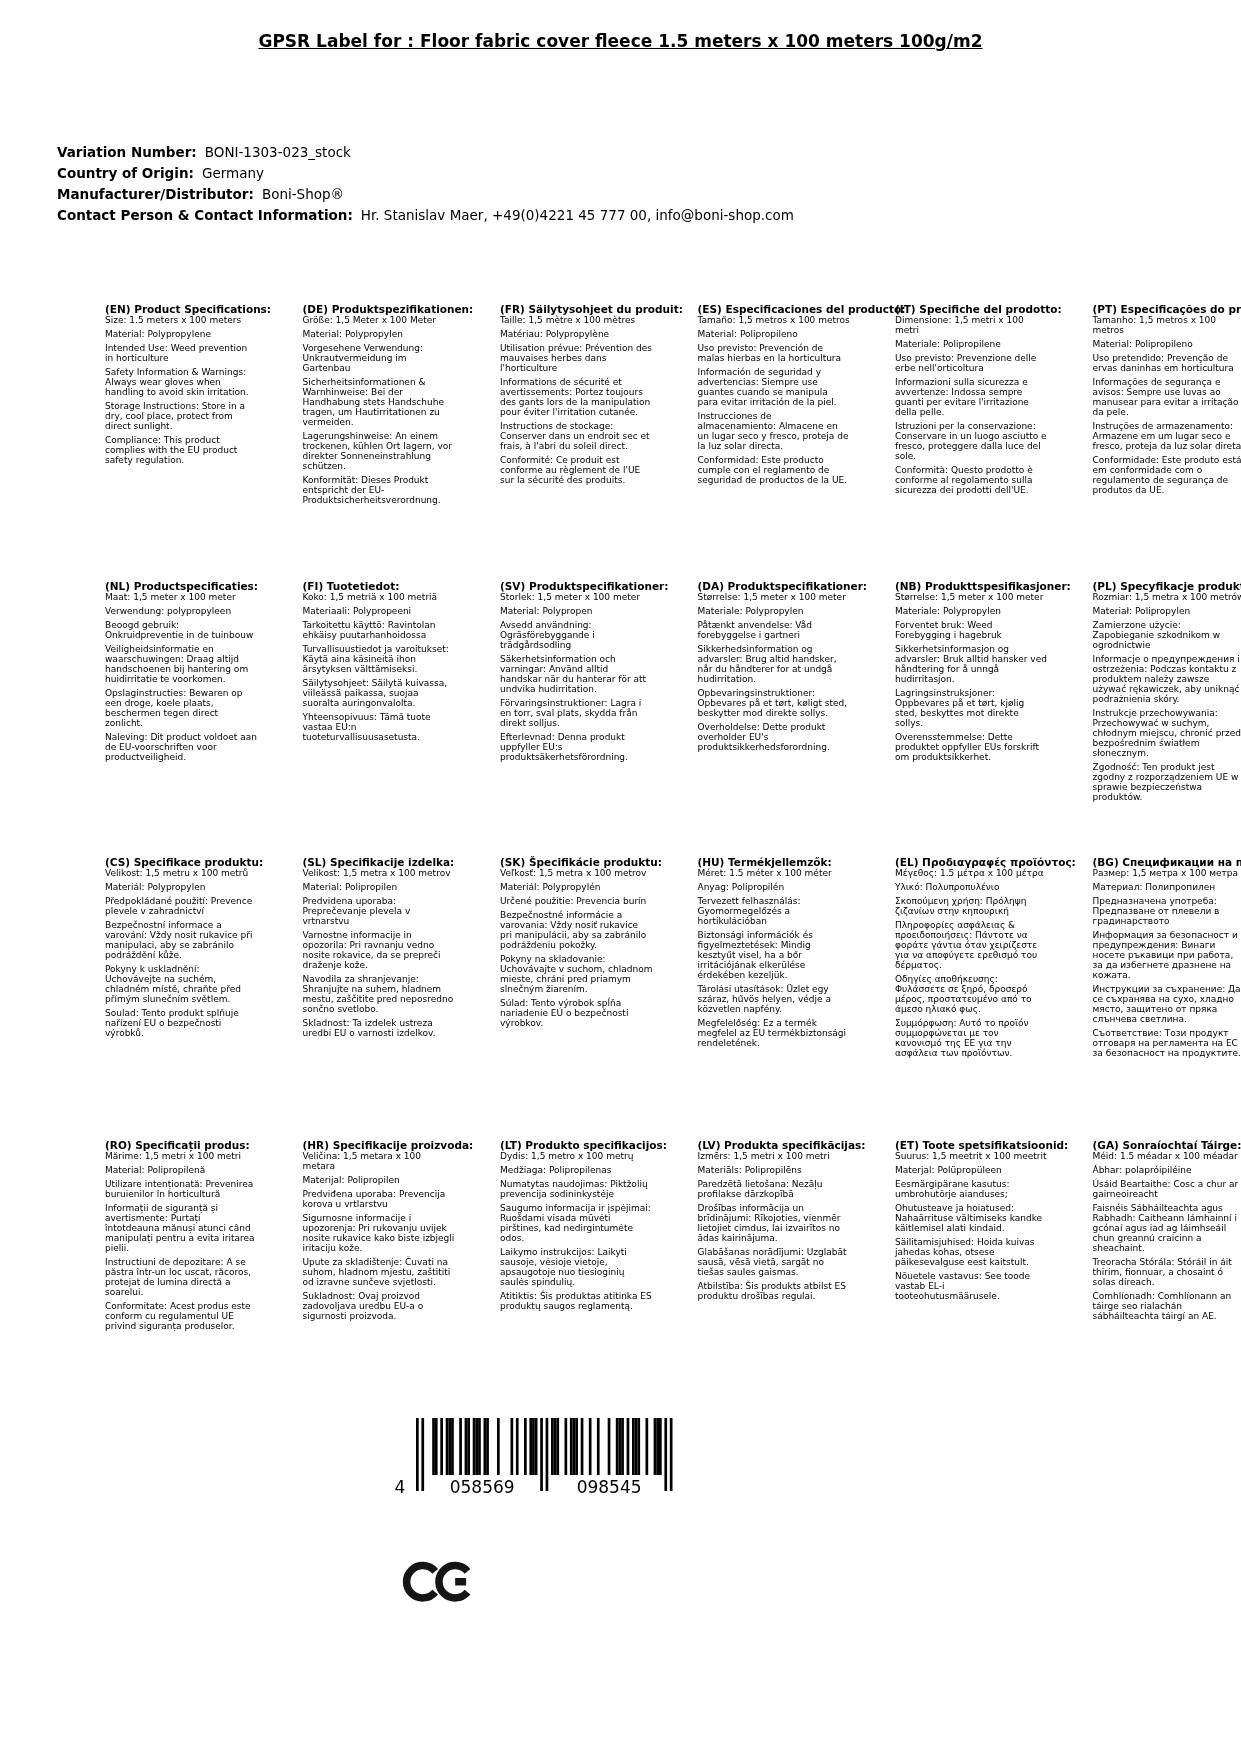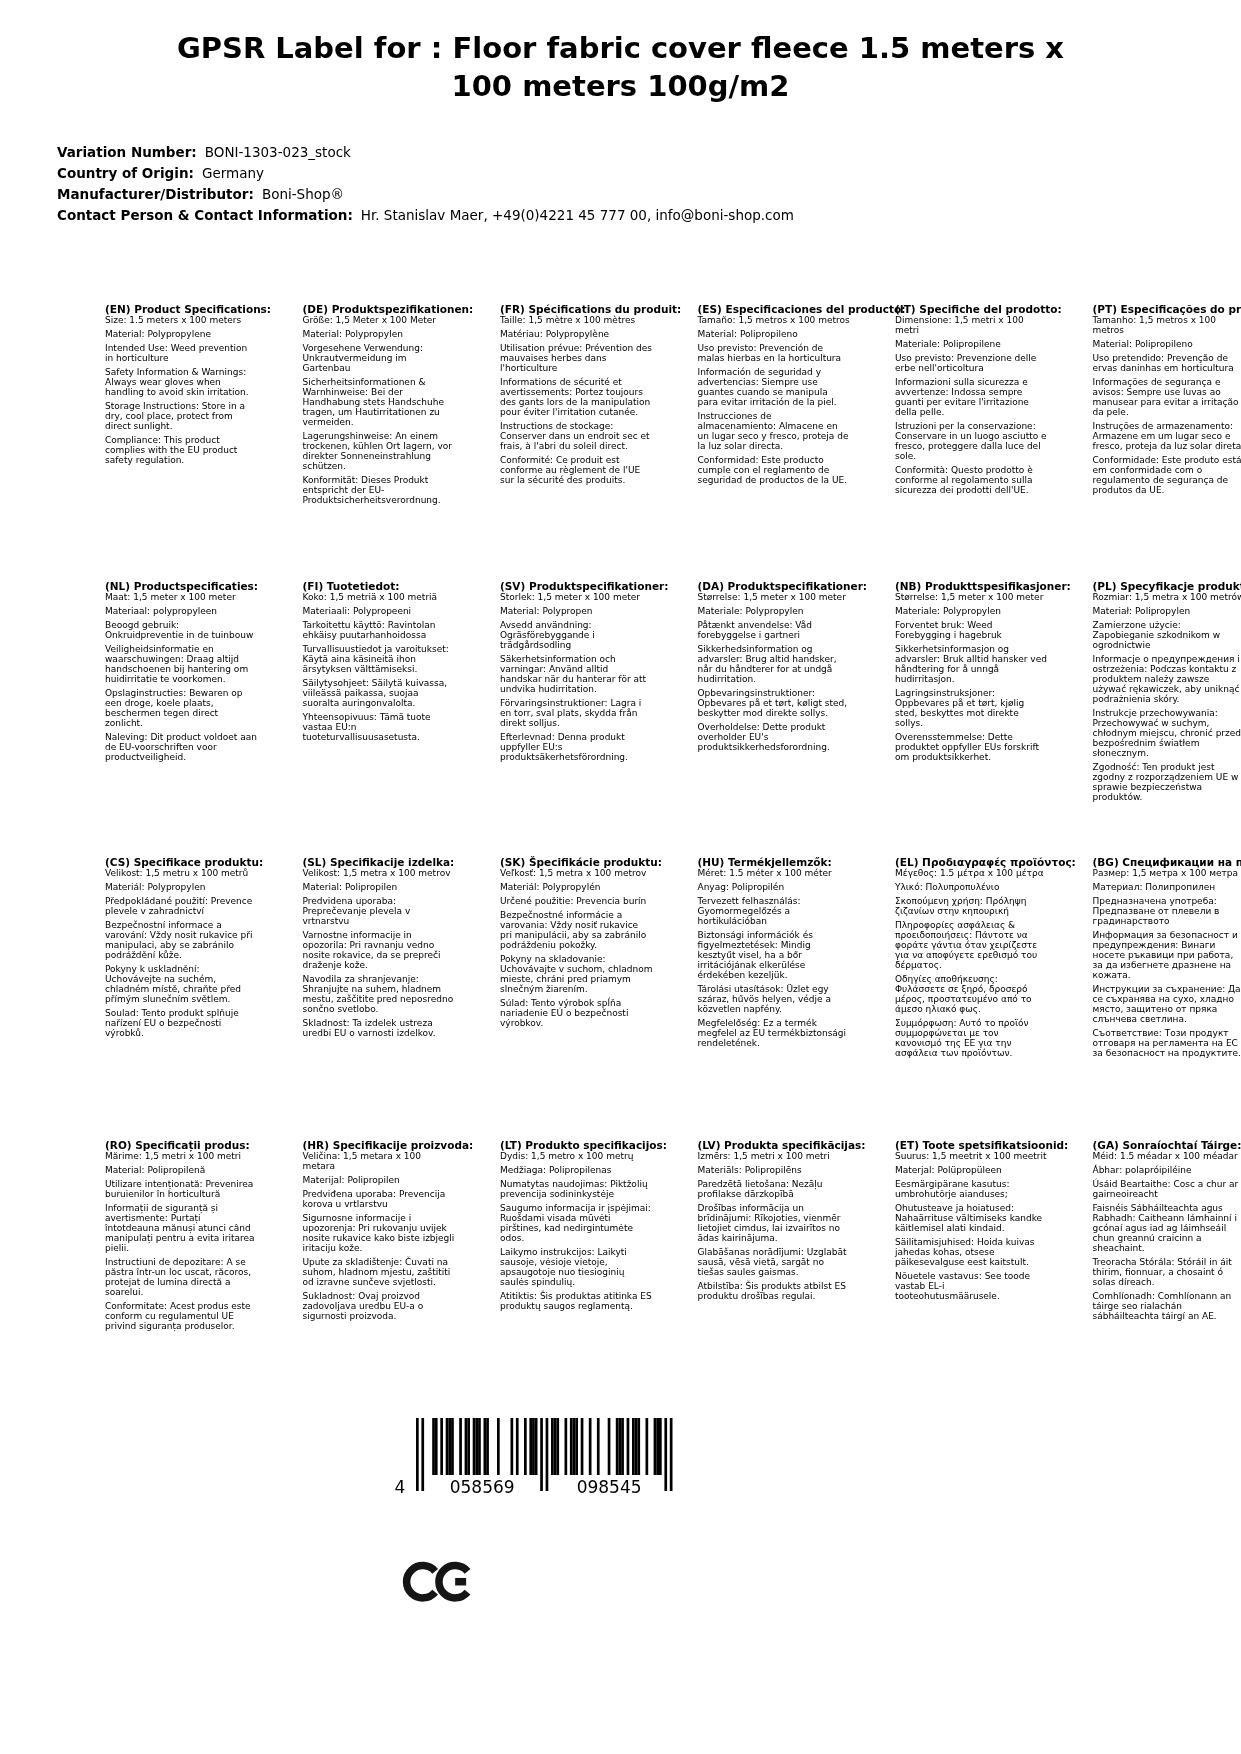--- a/index.html
+++ b/index.html
@@ -2,21 +2,21 @@
 <html><head>
 <meta charset="utf-8">
 <style>
   html,body{margin:0;padding:0;background:#ffffff;}
   .page{
     position:relative;width:1241px;height:1754px;background:#fff;color:#000;
     font-family:"DejaVu Sans",sans-serif;overflow:hidden;
   }
   .title{
     position:absolute;top:30px;left:150px;right:150px;margin:0;
-    text-align:center;font-size:29px;font-weight:bold;line-height:1.3;
+    text-align:center;font-size:17px;font-weight:bold;line-height:1.3;text-decoration:underline;
   }
   .info{position:absolute;top:142px;left:57px;right:40px;font-size:13.5px;line-height:21px;}
   .info-row{white-space:nowrap;}
   .info-label{font-weight:bold;}
   .info-value{padding-left:8px;}
   .grid{
     position:absolute;top:303px;left:57px;
     display:grid;grid-template-columns:repeat(6,197.5px);
     grid-template-rows:277px 276px 283px auto;
     margin-left:48px;
@@ -60,21 +60,21 @@
       <div class="spec-items">
           <p class="spec-item">Größe: 1,5 Meter x 100 Meter</p>
           <p class="spec-item">Material: Polypropylen</p>
           <p class="spec-item">Vorgesehene Verwendung: Unkrautvermeidung im Gartenbau</p>
           <p class="spec-item">Sicherheitsinformationen &amp; Warnhinweise: Bei der Handhabung stets Handschuhe tragen, um Hautirritationen zu vermeiden.</p>
           <p class="spec-item">Lagerungshinweise: An einem trockenen, kühlen Ort lagern, vor direkter Sonneneinstrahlung schützen.</p>
           <p class="spec-item">Konformität: Dieses Produkt entspricht der EU-Produktsicherheitsverordnung.</p>
         </div>
     </div>
       <div class="spec-block">
-      <p class="spec-header">(FR) Spécifications du produit:</p>
+      <p class="spec-header">(FR) Säilytysohjeet du produit:</p>
       <div class="spec-items">
           <p class="spec-item">Taille: 1,5 mètre x 100 mètres</p>
           <p class="spec-item">Matériau: Polypropylène</p>
           <p class="spec-item">Utilisation prévue: Prévention des mauvaises herbes dans l'horticulture</p>
           <p class="spec-item">Informations de sécurité et avertissements: Portez toujours des gants lors de la manipulation pour éviter l'irritation cutanée.</p>
           <p class="spec-item">Instructions de stockage: Conserver dans un endroit sec et frais, à l'abri du soleil direct.</p>
           <p class="spec-item">Conformité: Ce produit est conforme au règlement de l'UE sur la sécurité des produits.</p>
         </div>
     </div>
       <div class="spec-block">
@@ -107,21 +107,21 @@
           <p class="spec-item">Uso pretendido: Prevenção de ervas daninhas em horticultura</p>
           <p class="spec-item">Informações de segurança e avisos: Sempre use luvas ao manusear para evitar a irritação da pele.</p>
           <p class="spec-item">Instruções de armazenamento: Armazene em um lugar seco e fresco, proteja da luz solar direta.</p>
           <p class="spec-item">Conformidade: Este produto está em conformidade com o regulamento de segurança de produtos da UE.</p>
         </div>
     </div>
       <div class="spec-block">
       <p class="spec-header">(NL) Productspecificaties:</p>
       <div class="spec-items">
           <p class="spec-item">Maat: 1,5 meter x 100 meter</p>
-          <p class="spec-item">Materiaal: polypropyleen</p>
+          <p class="spec-item">Verwendung: polypropyleen</p>
           <p class="spec-item">Beoogd gebruik: Onkruidpreventie in de tuinbouw</p>
           <p class="spec-item">Veiligheidsinformatie en waarschuwingen: Draag altijd handschoenen bij hantering om huidirritatie te voorkomen.</p>
           <p class="spec-item">Opslaginstructies: Bewaren op een droge, koele plaats, beschermen tegen direct zonlicht.</p>
           <p class="spec-item">Naleving: Dit product voldoet aan de EU-voorschriften voor productveiligheid.</p>
         </div>
     </div>
       <div class="spec-block">
       <p class="spec-header">(FI) Tuotetiedot:</p>
       <div class="spec-items">
           <p class="spec-item">Koko: 1,5 metriä x 100 metriä</p>

